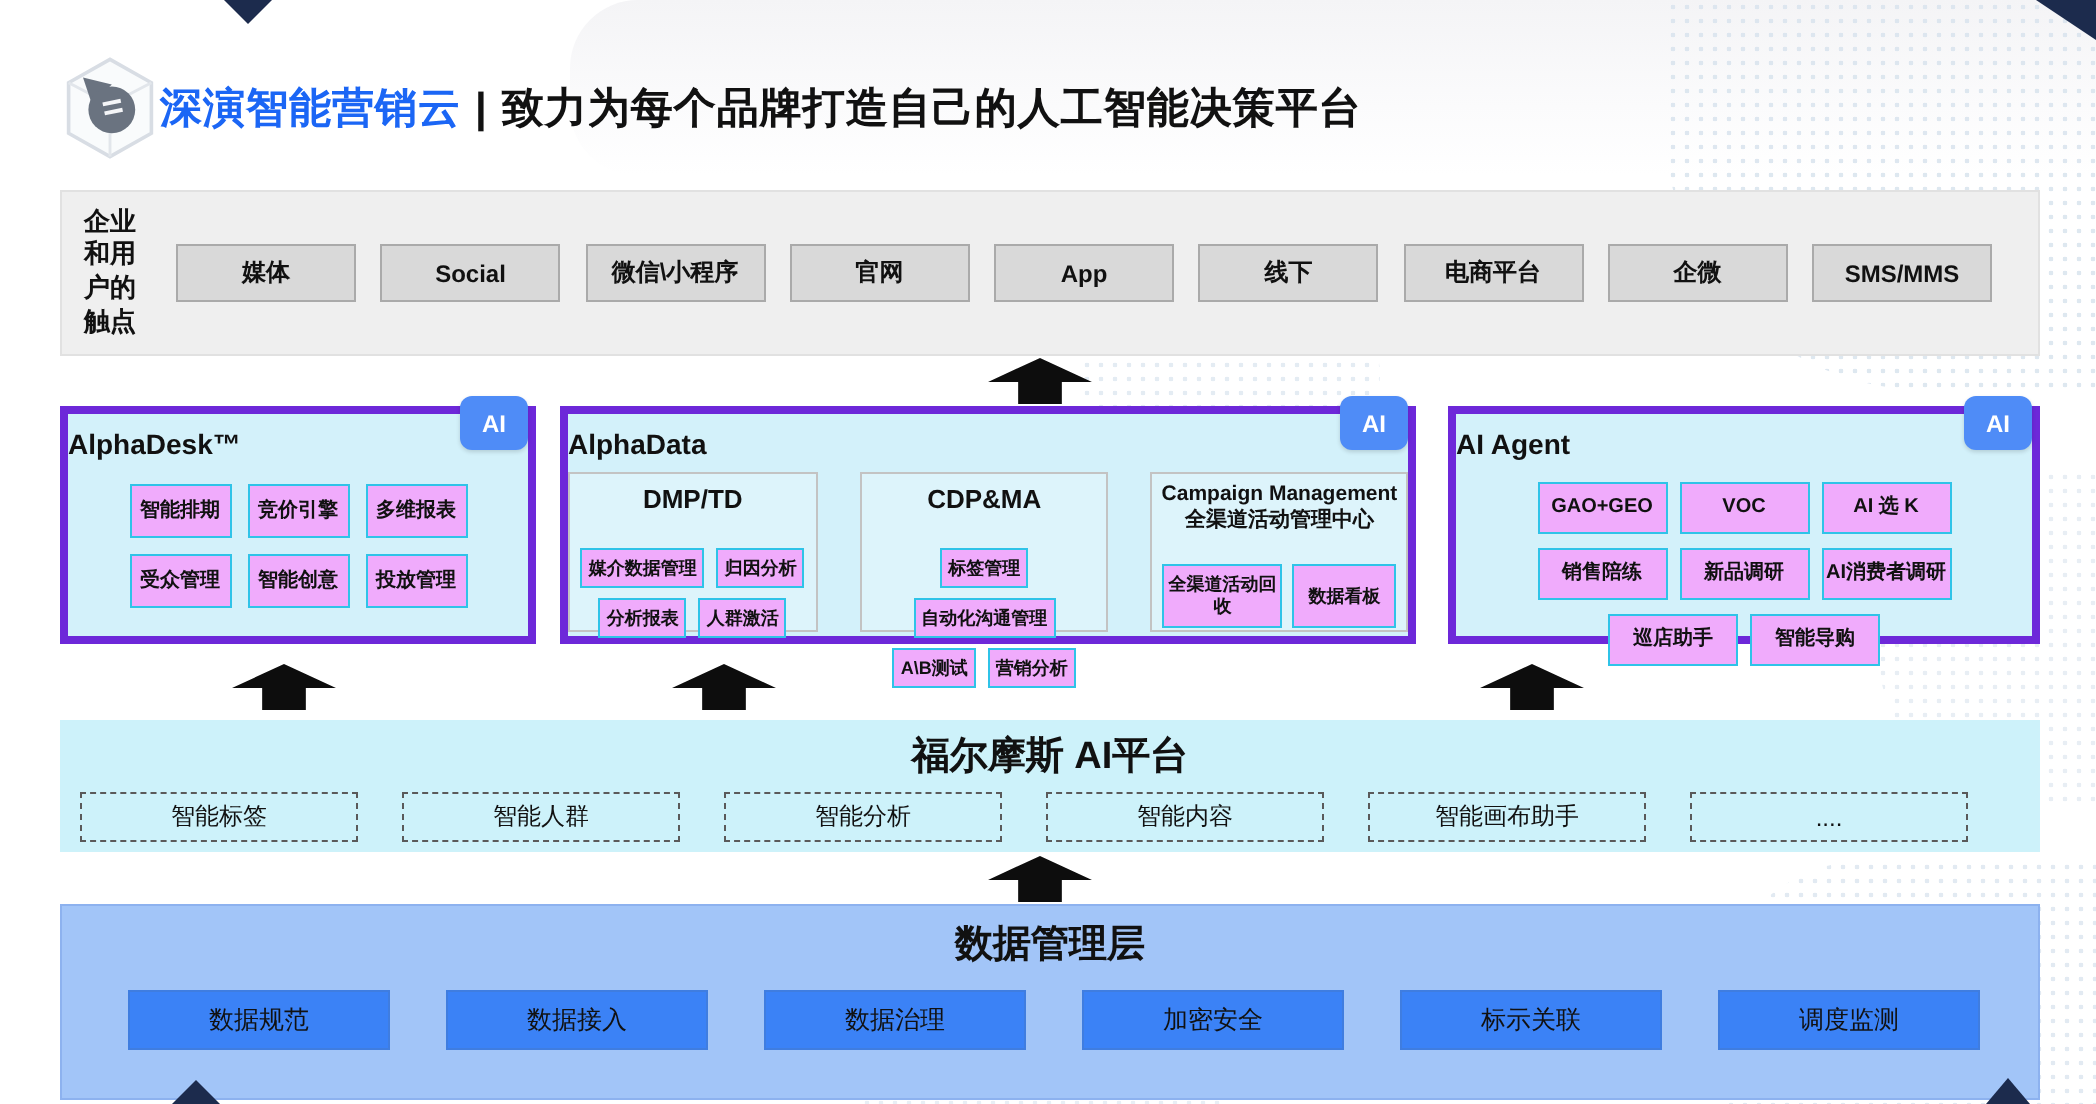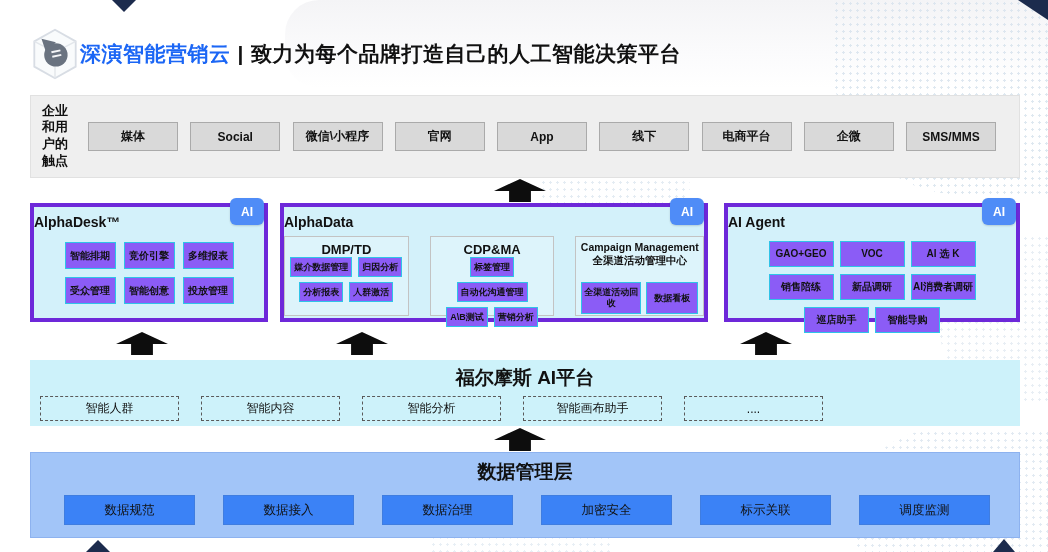--- a/index.html
+++ b/index.html
@@ -44,33 +44,33 @@
   
   .panel { position:absolute; top:203px; height:119px; z-index:1;
     background:#d3f1fa; border:4px solid #6d28d9; }
   .panel.desk { left:30px; width:238px; }
   .panel.data { left:280px; width:428px; }
   .panel.agent { left:724px; width:296px; }
   .panel-title { text-align:left; font-weight:bold; font-size:14px; padding-top:7px; }
   .ai-badge { position:absolute; top:-9px; right:0; width:34px; height:27px;
     background:#4f8cf7; color:#fff; border-radius:6px; font-size:12px; font-weight:bold;
     display:flex; align-items:center; justify-content:center; box-shadow:0 1px 2px rgba(0,0,0,.15); }
-  .cy-box { background:#8b5cf6; border:1px solid #2fc3e8; text-align:center; color:#111; }
+  .cy-box { background:#f0abfc; border:1px solid #2fc3e8; text-align:center; color:#111; }
   .desk-grid, .agent-grid { display:flex; flex-wrap:wrap; justify-content:center; }
   .desk-grid { gap:8px; margin-top:12px; padding:0 30px; }
   .desk-grid .cy-box { width:51px; height:27px; line-height:25px; font-size:10px; font-weight:600; }
   .agent-grid { gap:7px 6px; margin-top:11px; padding:0 8px; }
   .agent-grid .cy-box { width:65px; height:26px; line-height:24px; font-size:10px; font-weight:700; }
   .sub-row { display:flex; justify-content:center; gap:21px; margin-top:6px; }
   .sub-panel { width:131px; height:80px; background:#ddf4fb; border:1px solid #c3c3c3; position:relative; }
   .sub-panel.wide { width:135px; }
   .sub-title { text-align:center; font-weight:bold; font-size:13px; padding-top:5px; white-space:nowrap; }
   .sub-title.two { font-size:10.5px; line-height:1.2; padding-top:4px; }
   .sub-sub { text-align:center; font-weight:bold; font-size:10.5px; line-height:1.2; }
-  .sub-grid { display:flex; flex-wrap:wrap; justify-content:center; gap:5px 6px; margin-top:0; padding:0 3px; }
+  .sub-grid { display:flex; flex-wrap:wrap; justify-content:center; gap:5px 6px; margin-top:17px; padding:0 3px; }
   .sub-grid .cy-box { padding:0 3px; height:20px; line-height:18px; font-size:9px; font-weight:600; }
   .sub-grid.camp { margin-top:16px; gap:5px; }
   .sub-grid.camp .cy-box { height:32px; display:flex; align-items:center; justify-content:center;
     line-height:1.2; padding:0 2px; }
   .sub-grid.camp .cy-box:nth-child(1) { width:60px; }
   .sub-grid.camp .cy-box:nth-child(2) { width:52px; }
   
   .arrow-up { position:absolute; width:52px; height:23px; background:#0d0d0d; z-index:1;
     clip-path:polygon(50% 0,100% 52%,71% 52%,71% 100%,29% 100%,0 52%,0 52%);
     clip-path:polygon(50% 0,100% 52%,71% 52%,71% 100%,29% 100%,29% 52%,0 52%); }
@@ -80,21 +80,21 @@
   .a-m3 { left:740px; top:332px; }
   .a-bot { left:494px; top:428px; }
   
   .band-holmes { position:absolute; left:30px; top:360px; width:990px; height:66px; z-index:1;
     background:#cdf2fa; }
   .holmes-title { text-align:center; font-size:19px; font-weight:bold; padding-top:5px; }
   .holmes-row { position:absolute; left:10px; top:36px; display:flex; gap:22px; }
   .dash-box { width:139px; height:25px; border:1px dashed #5a5a5a; font-size:12px;
     display:flex; align-items:center; justify-content:center; }
   
-  .band-data { position:absolute; left:30px; top:452px; width:990px; height:86px; z-index:1;
+  .band-data { position:absolute; left:30px; top:452px; width:990px; height:98px; z-index:1;
     background:#a2c5f8; border:1px solid #8db2ef;font-family:Liberation Serif, serif; }
   .data-title { text-align:center; font-size:19px; font-weight:bold; padding-top:6px; }
   .data-row { position:absolute; left:33px; top:42px; display:flex; gap:28px; }
   .data-box { width:131px; height:30px; background:#3b82f6; border:1px solid #3f7de0;
     font-size:12.5px; display:flex; align-items:center; justify-content:center; }
 </style>
 </head>
 <body>
 
 <div class="stage">
@@ -211,23 +211,24 @@
   </div>
 
   <div class="arrow-up a-m1"></div>
   <div class="arrow-up a-m2"></div>
   <div class="arrow-up a-m3"></div>
 
   <div class="band-holmes">
     <div class="holmes-title">福尔摩斯 AI平台</div>
     <div class="holmes-row">
 
+    <div class="dash-box">智能标签</div>
         <div class="dash-box">智能人群</div>
+        <div class="dash-box">智能分析</div>
         <div class="dash-box">智能内容</div>
-        <div class="dash-box">智能分析</div>
         <div class="dash-box">智能画布助手</div>
         <div class="dash-box">....</div>
       </div>
   </div>
 
   <div class="arrow-up a-bot"></div>
 
   <div class="band-data">
     <div class="data-title">数据管理层</div>
     <div class="data-row">

